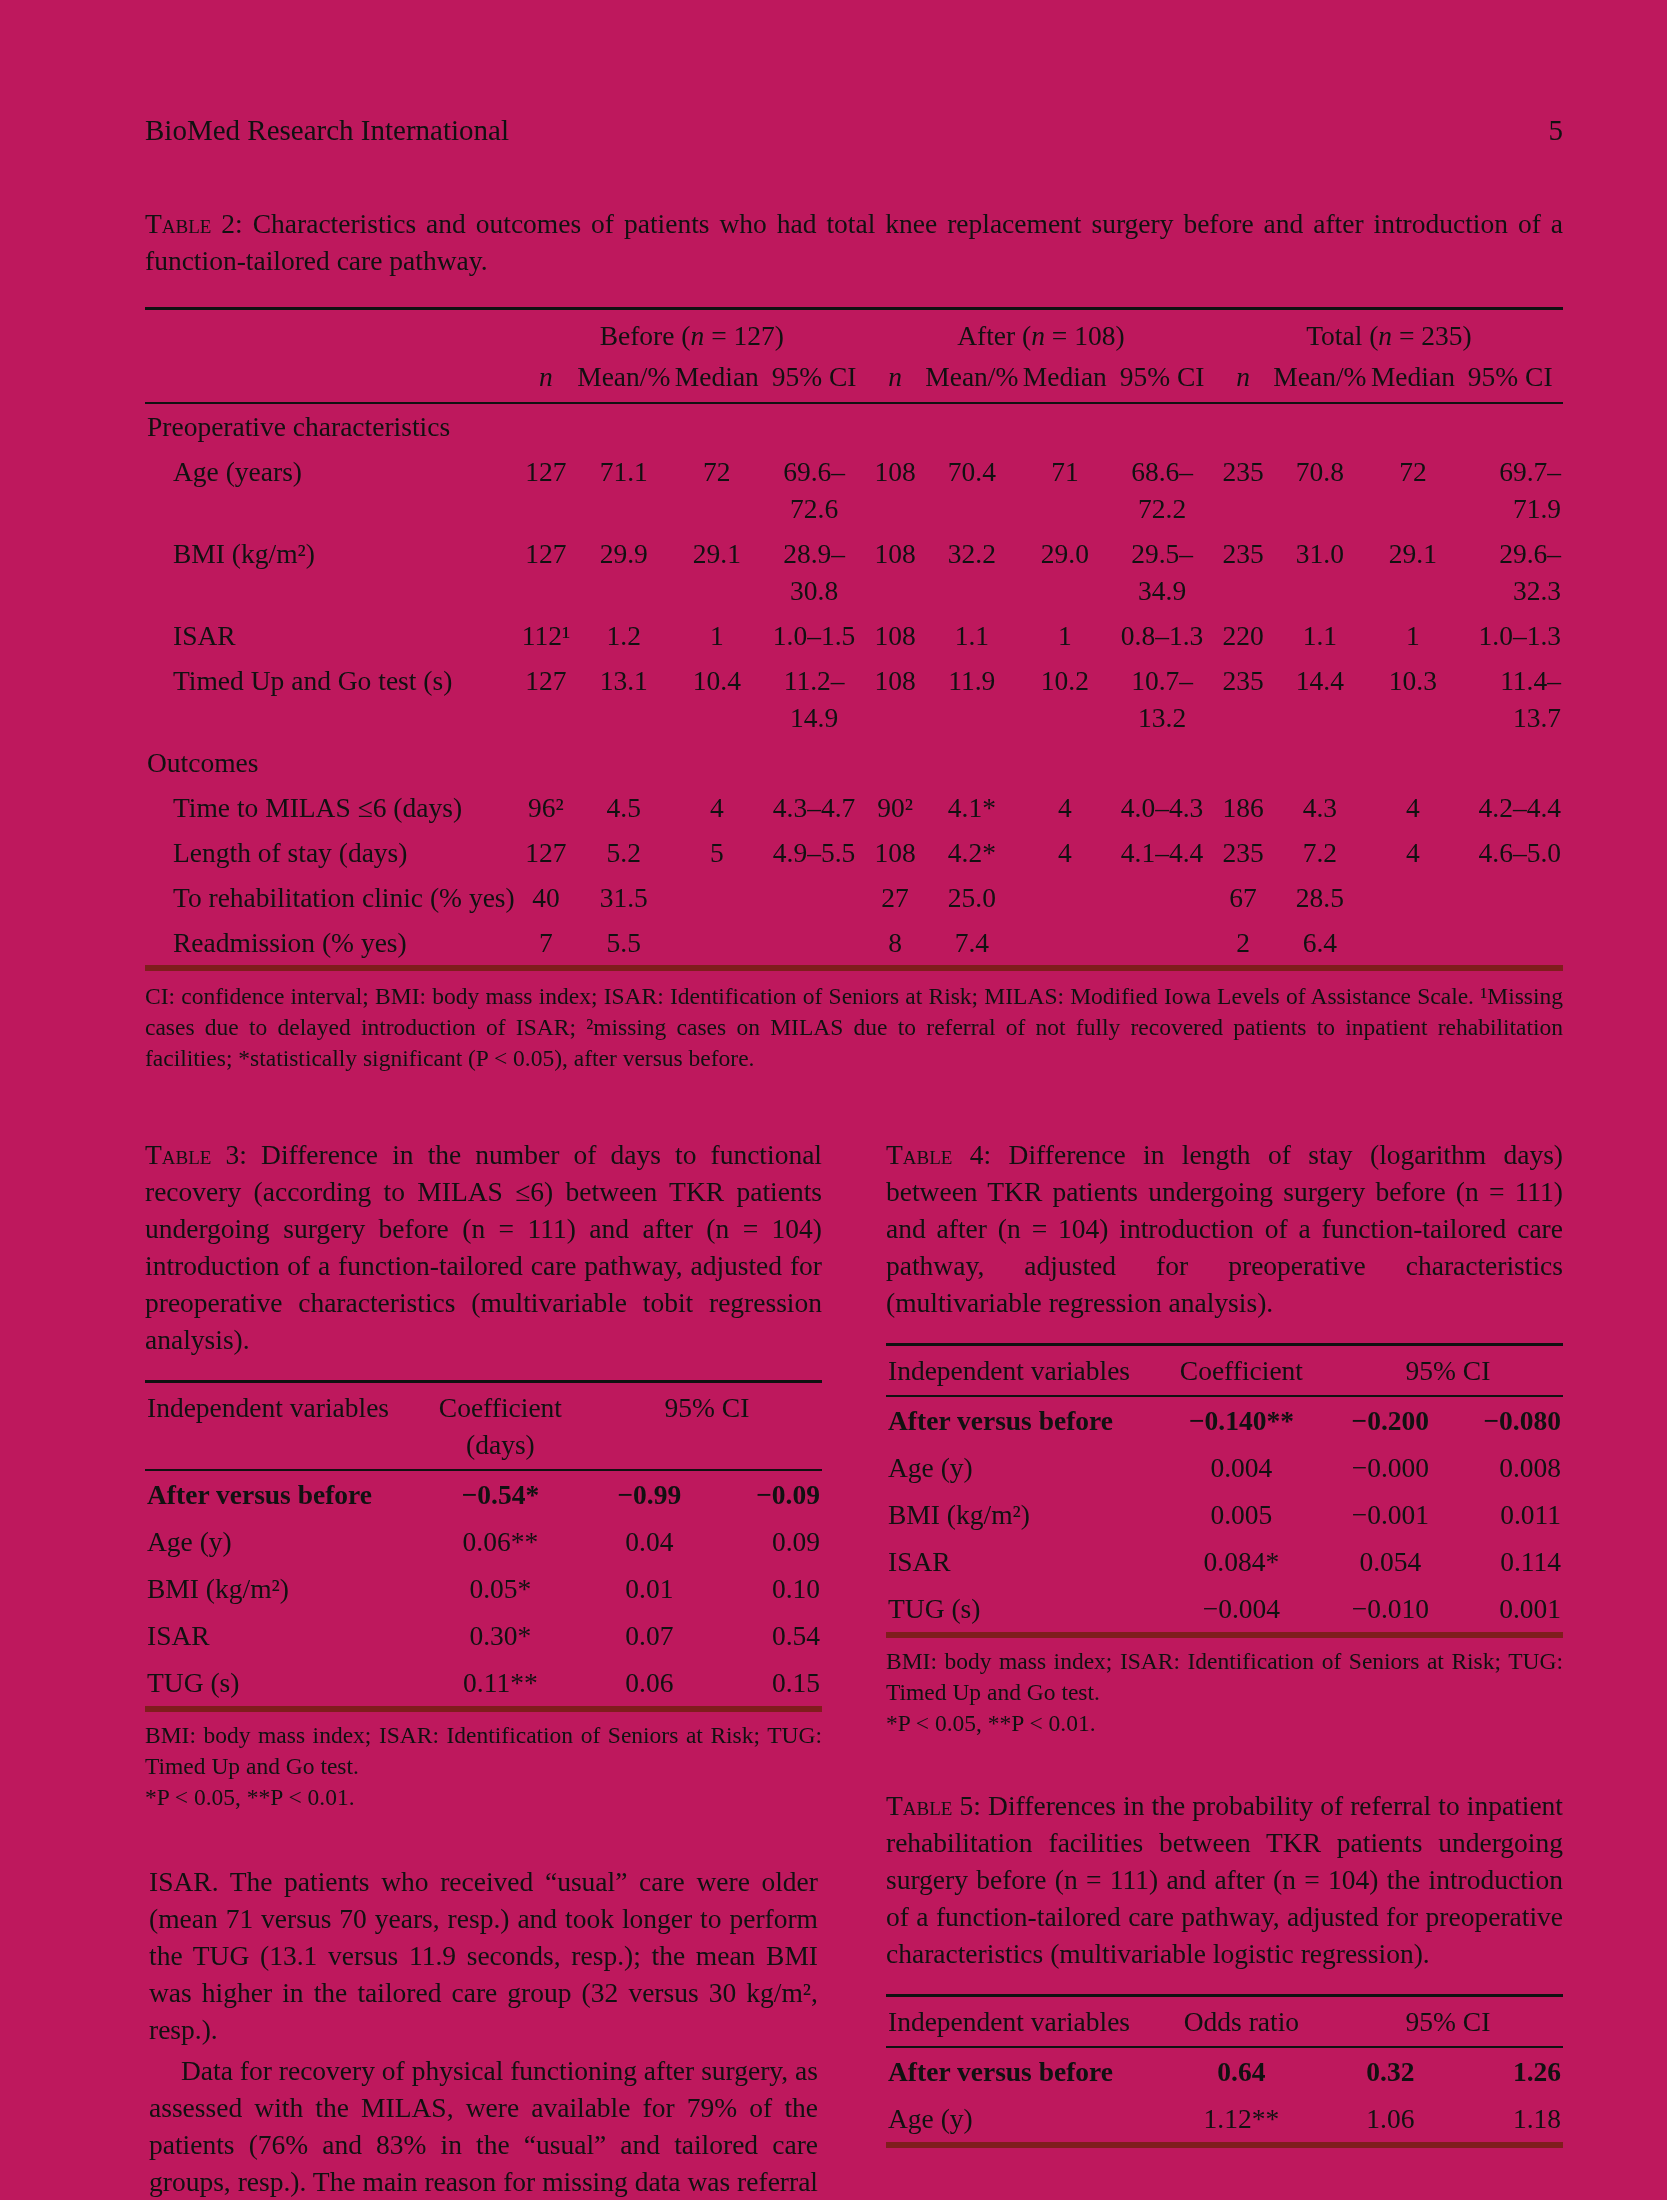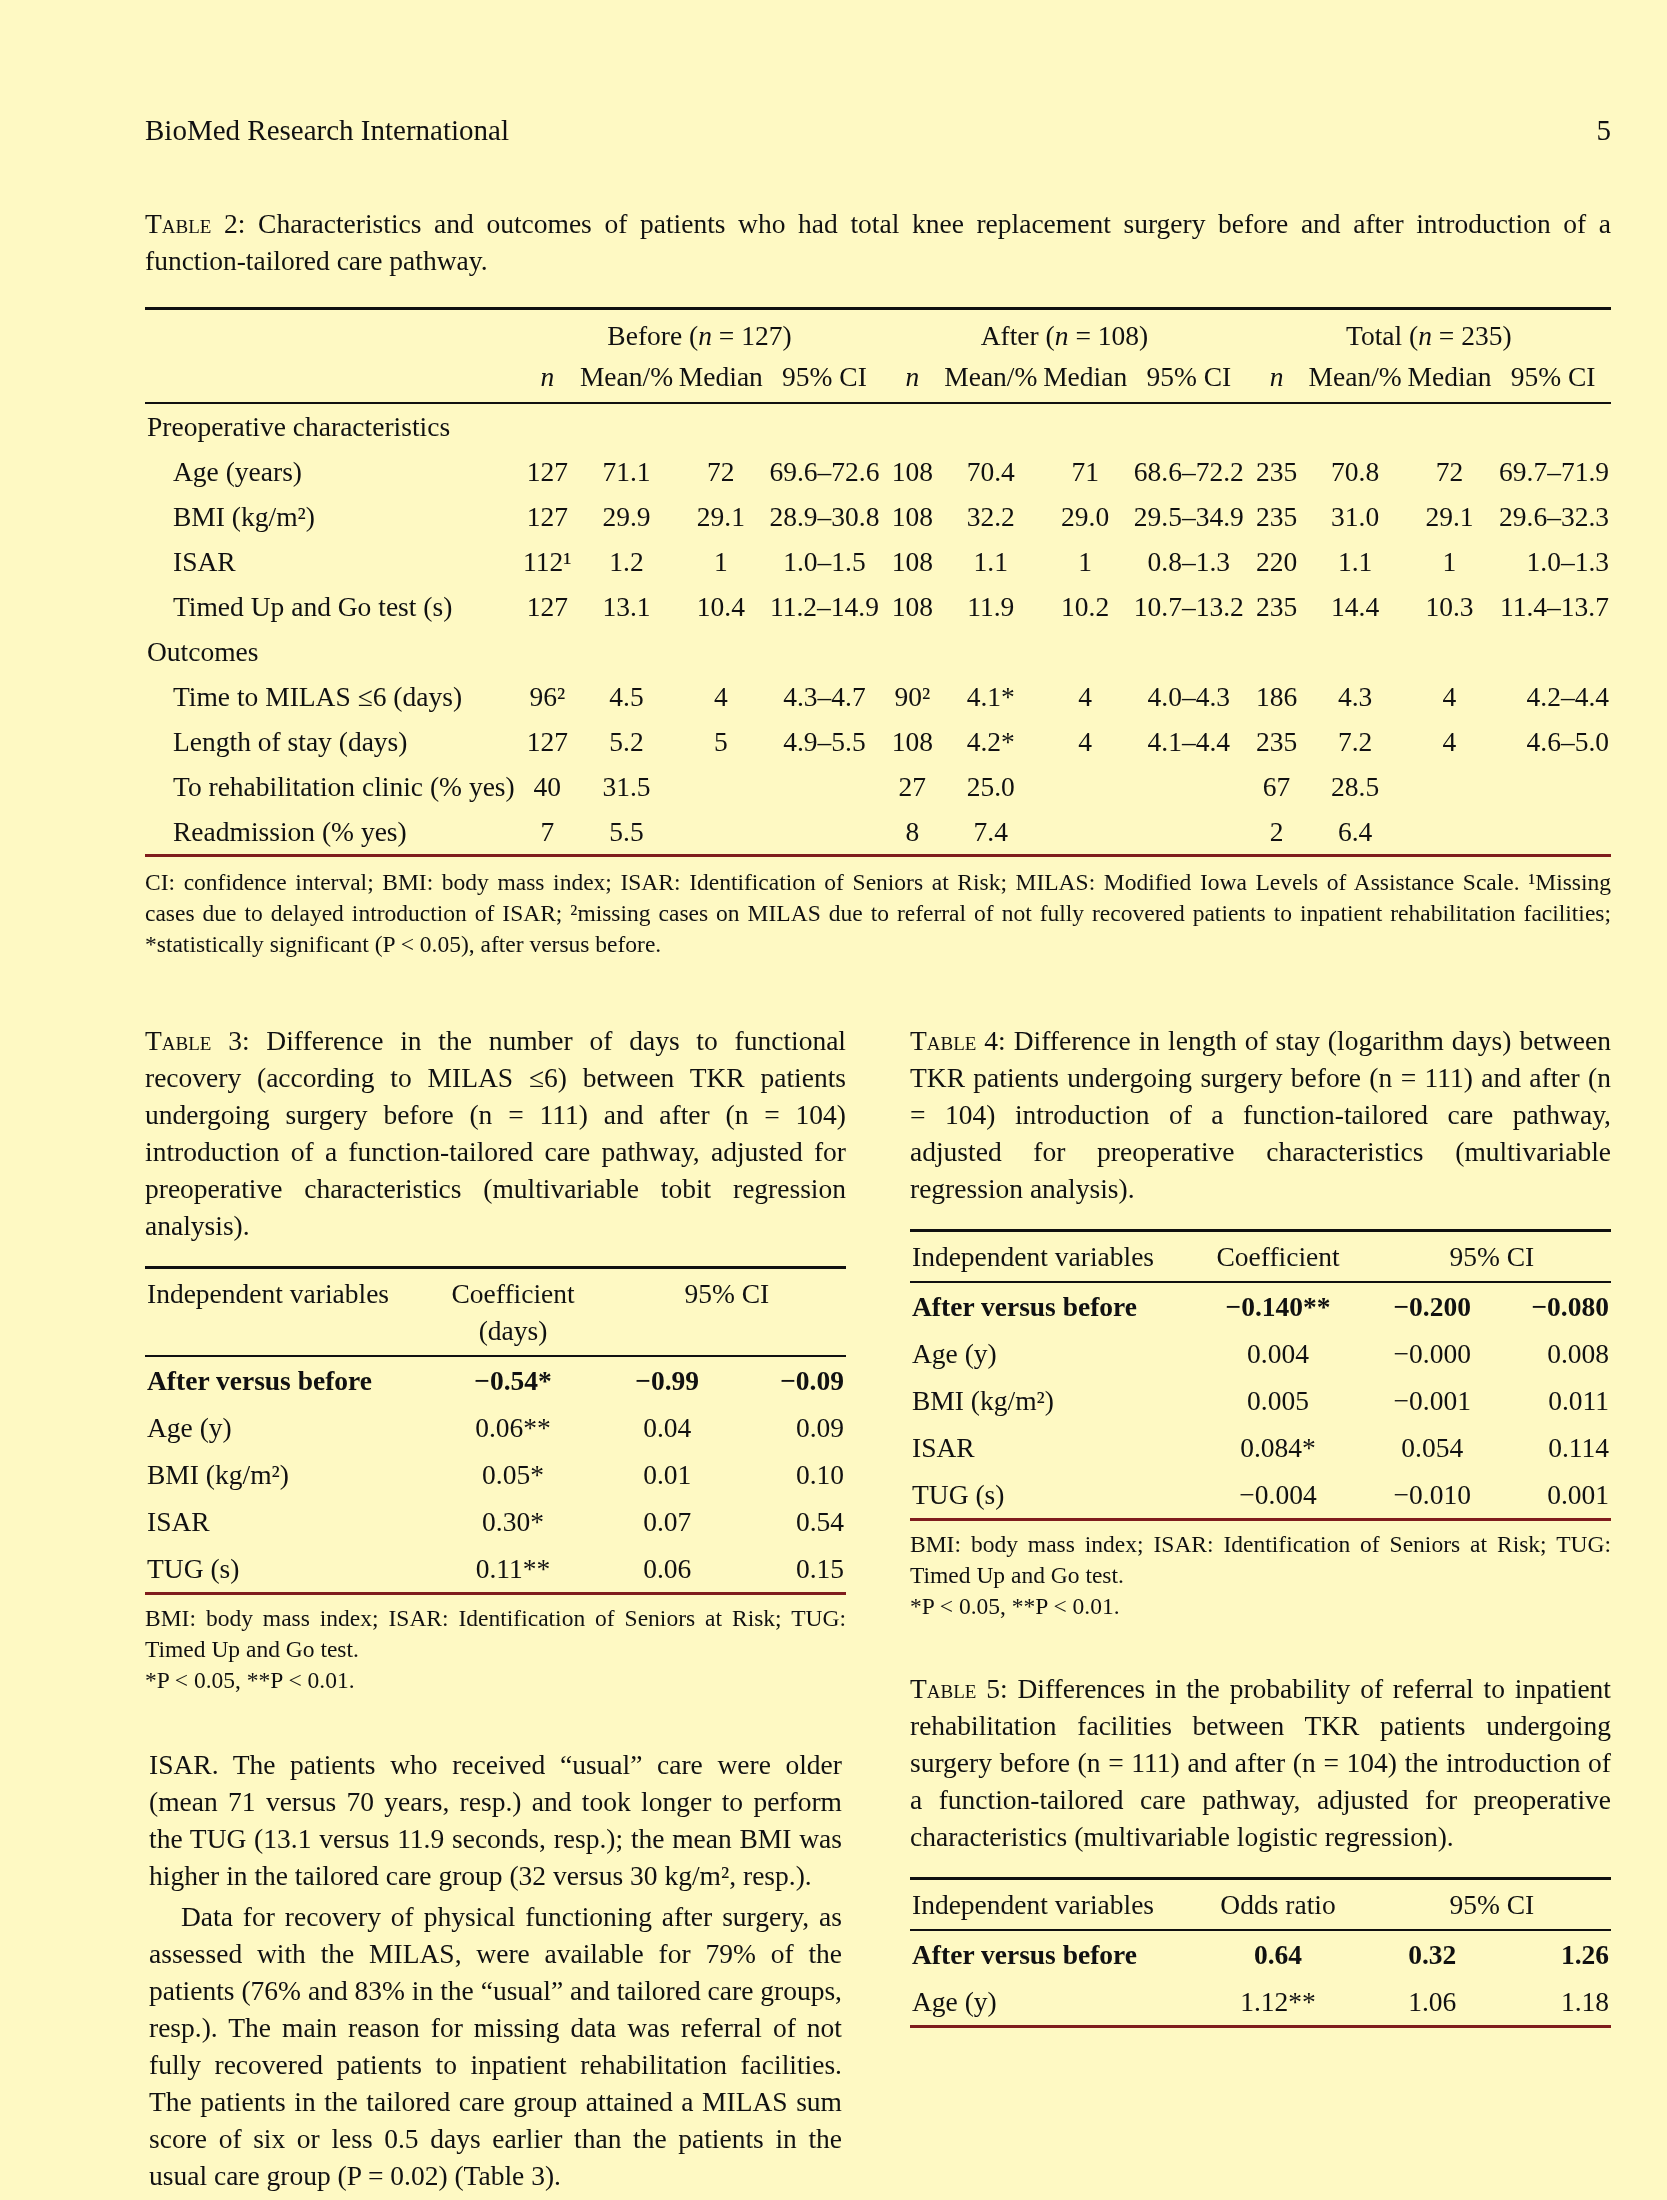--- a/index.html
+++ b/index.html
@@ -1,36 +1,36 @@
 <!DOCTYPE html>
 <html><head>
 <meta charset="utf-8">
 <style>
   html,body{margin:0;padding:0;background:#ffffff;}
   .page{
     position:relative;
     width:1667px;height:2200px;
     box-sizing:border-box;
-    background:#fef9c3;
+    background:#be185d;
     color:#111111;
     font-family:"Liberation Serif","DejaVu Serif",serif;
     font-size:27.5px;line-height:37px;
-    padding:112px 56px 30px 145px;
+    padding:112px 104px 30px 145px;
     overflow:hidden;
   }
   .runhead{display:flex;justify-content:space-between;align-items:baseline;font-size:29px;}
   .caption{ text-align:justify; margin:0; }
   .caption .sc{ font-variant:small-caps; }
   .t2caption{ margin-top:56px; margin-bottom:28px; }
 
   table.stats{
     width:100%;
     border-collapse:collapse;
     border-top:3px solid #111;
-    border-bottom:3px solid #7f1d1d;
+    border-bottom:6px solid #7f1d1d;
   }
   table.stats td{ padding:4px 2px; vertical-align:baseline; }
   table.stats thead tr.grouphead td{ text-align:center; padding-top:7px; padding-bottom:0; }
   table.stats thead tr.colhead td{ text-align:center; border-bottom:2px solid #111; padding-bottom:7px; }
   table.stats td.num{ text-align:center; }
   table.stats td.last{ text-align:right; }
   table.stats td.rlabel{ text-align:left; white-space:nowrap; }
   table.stats td.rlabel.indent{ padding-left:28px; }
   table.stats td.section{ text-align:left; }
   table.stats .bold{ font-weight:bold; }

